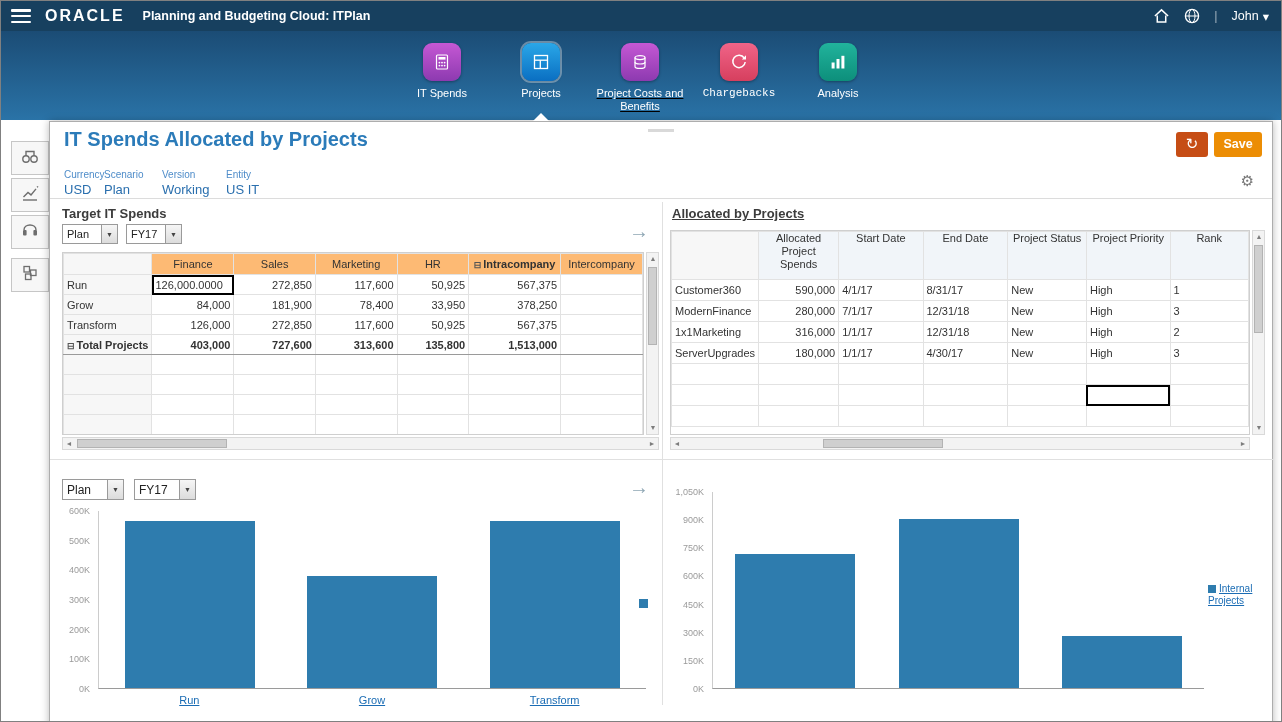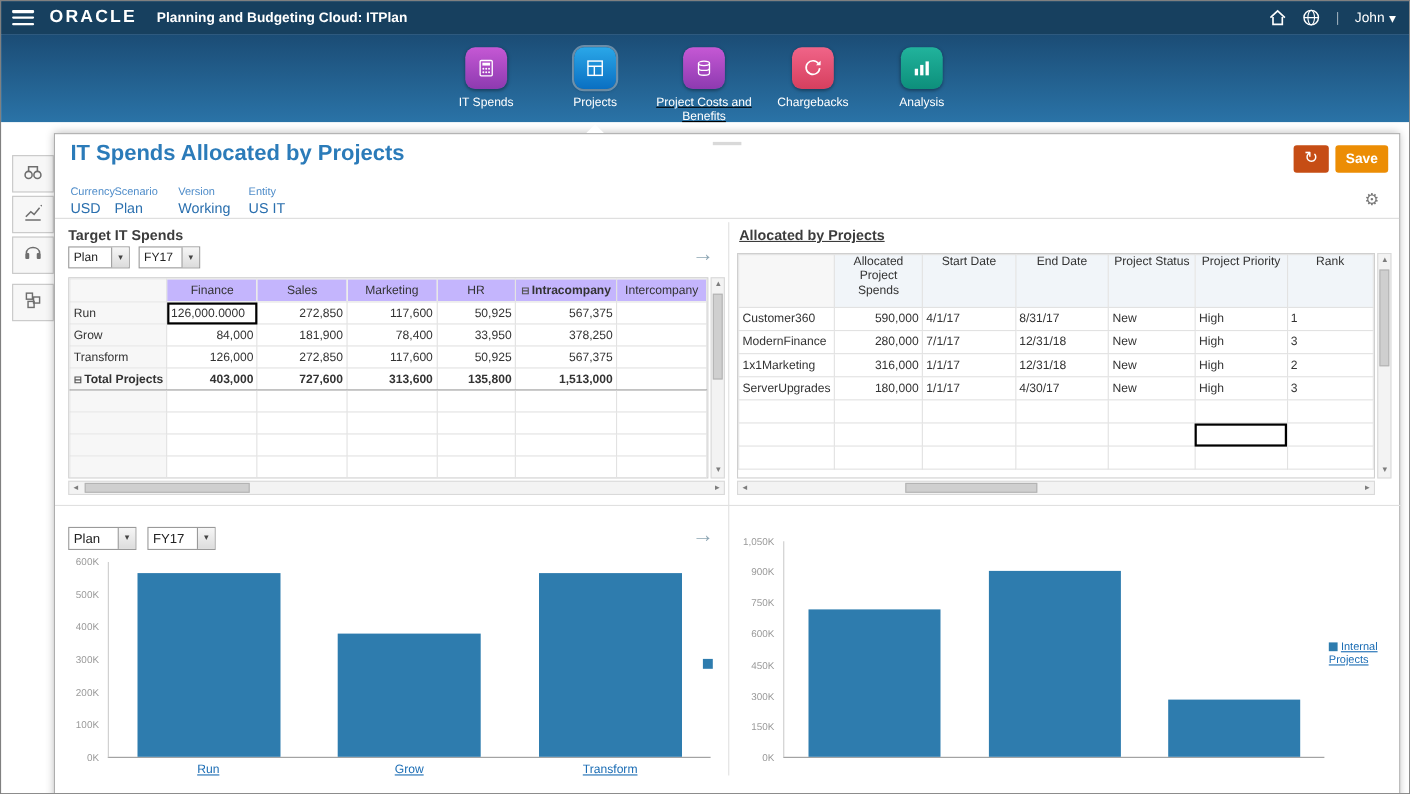--- a/index.html
+++ b/index.html
@@ -11,21 +11,21 @@
           display:flex;align-items:center;z-index:5;}
   .hamburger{width:20px;height:14px;margin-left:10px;display:flex;flex-direction:column;justify-content:space-between;cursor:pointer;}
   .hamburger span{display:block;height:2.5px;background:#fff;border-radius:1px;}
   .brand{margin-left:14px;font-size:16px;font-weight:bold;letter-spacing:2px;}
   .apptitle{margin-left:18px;font-size:12.5px;font-weight:bold;}
   .topbar-right{position:absolute;right:12px;top:0;height:30px;display:flex;align-items:center;gap:14px;font-size:12.5px;}
   .ticon{cursor:pointer;display:flex;align-items:center;}
   .tsep{color:rgba(255,255,255,.55);}
   .user{cursor:pointer;display:flex;align-items:center;gap:4px;}
   
-  .navband{position:absolute;left:0;top:30px;width:100%;height:80px;
+  .navband{position:absolute;left:0;top:30px;width:100%;height:89px;
            background:linear-gradient(180deg,#1b4c75 0%,#2a73a7 100%);}
   .navitem{position:absolute;top:12px;width:110px;text-align:center;cursor:pointer;}
   .tile{width:38px;height:38px;margin:0 auto;border-radius:9px;display:flex;align-items:center;justify-content:center;
         box-shadow:0 1px 3px rgba(0,0,0,.35);}
   .navitem.sel .tile{box-shadow:0 0 0 2px rgba(255,255,255,.35),0 1px 3px rgba(0,0,0,.35);}
   .navlabel{margin-top:6px;color:#fff;font-size:11px;line-height:13px;}
   .notch{position:absolute;left:532px;top:112px;width:0;height:0;z-index:6;
          border-left:8px solid transparent;border-right:8px solid transparent;border-bottom:8px solid #fff;}
   
   .sidebtn{position:absolute;left:10px;width:38px;height:34px;background:#f7f7f7;border:1px solid #c6c6c6;
@@ -54,21 +54,21 @@
   .ddval{flex:1;padding:0 4px;overflow:hidden;white-space:nowrap;}
   .ddbtn{width:16px;height:100%;background:linear-gradient(#f6f6f6,#dcdcdc);border-left:1px solid #9a9a9a;
          display:flex;align-items:center;justify-content:center;font-size:7px;color:#444;}
   .panel-arrow{position:absolute;font-size:20px;font-weight:bold;color:#8ea6b4;cursor:pointer;line-height:20px;}
   
   .gridwrap{position:absolute;overflow:hidden;border:1px solid #cfcfcf;background:#fff;}
   table.grid{border-collapse:collapse;table-layout:fixed;font-size:11px;color:#333;}
   .grid th,.grid td{border:1px solid #e2e2e2;padding:0 3px;overflow:hidden;white-space:nowrap;font-weight:normal;}
   #grid-left th,#grid-left td{height:20px;}
   #grid-right th,#grid-right td{height:21px;}
-  .ghead{background:#c4b5fd;border-color:#d9dfe5;text-align:center;height:21px !important;}
+  .ghead{background:#fdba74;border-color:#d9dfe5;text-align:center;height:21px !important;}
   .ghead2{background:#f1f5f9;border-color:#d9dfe5;text-align:center;vertical-align:top;padding-top:2px;
           height:48px !important;line-height:13px;white-space:normal !important;}
   .corner{background:#f7f7f7;}
   .rowhead{background:#f7f7f7;text-align:left;padding-left:10px;}
   .rhead2{background:#fff;text-align:left;}
   td.num{text-align:right;}
   td.txt{text-align:left;}
   .bold{font-weight:bold !important;}
   tr.totalrow th,tr.totalrow td{border-bottom:1px solid #9a9a9a;}
   .editcell{outline:2px solid #000;outline-offset:-2px;text-align:left !important;}
@@ -171,21 +171,21 @@
     <div class="navitem" style="left:584px;text-decoration:underline;">
       <div class="tile" style="background: linear-gradient(rgb(197, 88, 212), rgb(141, 58, 176));">
         <svg width="20" height="20" viewBox="0 0 20 20">
             <ellipse cx="10" cy="5.6" rx="5" ry="2" fill="none" stroke="#fff" stroke-width="1.2"></ellipse>
             <path d="M5 5.6v8.8c0 1.1 2.2 2 5 2s5-.9 5-2V5.6" fill="none" stroke="#fff" stroke-width="1.2"></path>
             <path d="M5 10c0 1.1 2.2 2 5 2s5-.9 5-2" fill="none" stroke="#fff" stroke-width="1.2"></path>
           </svg>
       </div>
       <div class="navlabel">Project Costs and Benefits</div>
     </div>
-    <div class="navitem" style="left:683px;">
+    <div class="navitem" style="left:683px;font-family:Liberation Mono, monospace;">
       <div class="tile" style="background: linear-gradient(rgb(240, 100, 136), rgb(214, 63, 94));">
         <svg width="20" height="20" viewBox="0 0 20 20">
             <path d="M15.2 6A6.2 6.2 0 1 0 16.2 10" fill="none" stroke="#fff" stroke-width="1.5"></path>
             <path d="M17 3.2v4.2h-4.2z" fill="#fff"></path>
           </svg>
       </div>
       <div class="navlabel">Chargebacks</div>
     </div>
     <div class="navitem" style="left:782px;">
       <div class="tile" style="background: linear-gradient(rgb(33, 179, 156), rgb(13, 143, 123));">

